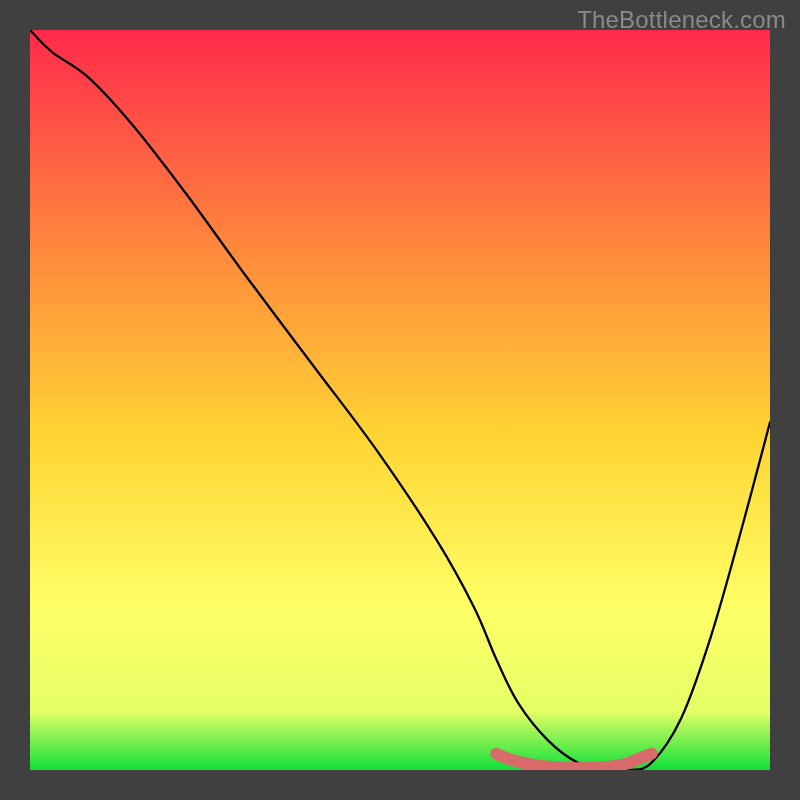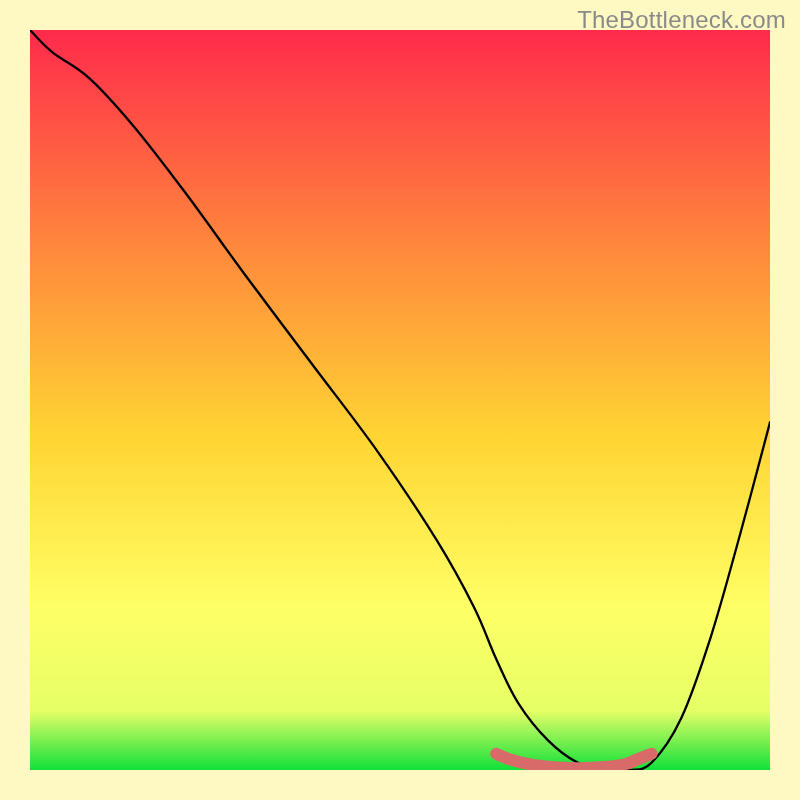--- a/index.html
+++ b/index.html
@@ -9,21 +9,21 @@
     height: 800px;
     background: #000;
     overflow: hidden;
   }
   .frame {
     position: absolute;
     left: 0;
     top: 0;
     width: 800px;
     height: 800px;
-    background: #fef9c3;
+    background: #404040;
   }
   .plot {
     position: absolute;
     left: 30px;
     top: 30px;
     width: 740px;
     height: 740px;
   }
   .watermark {
     position: absolute;

